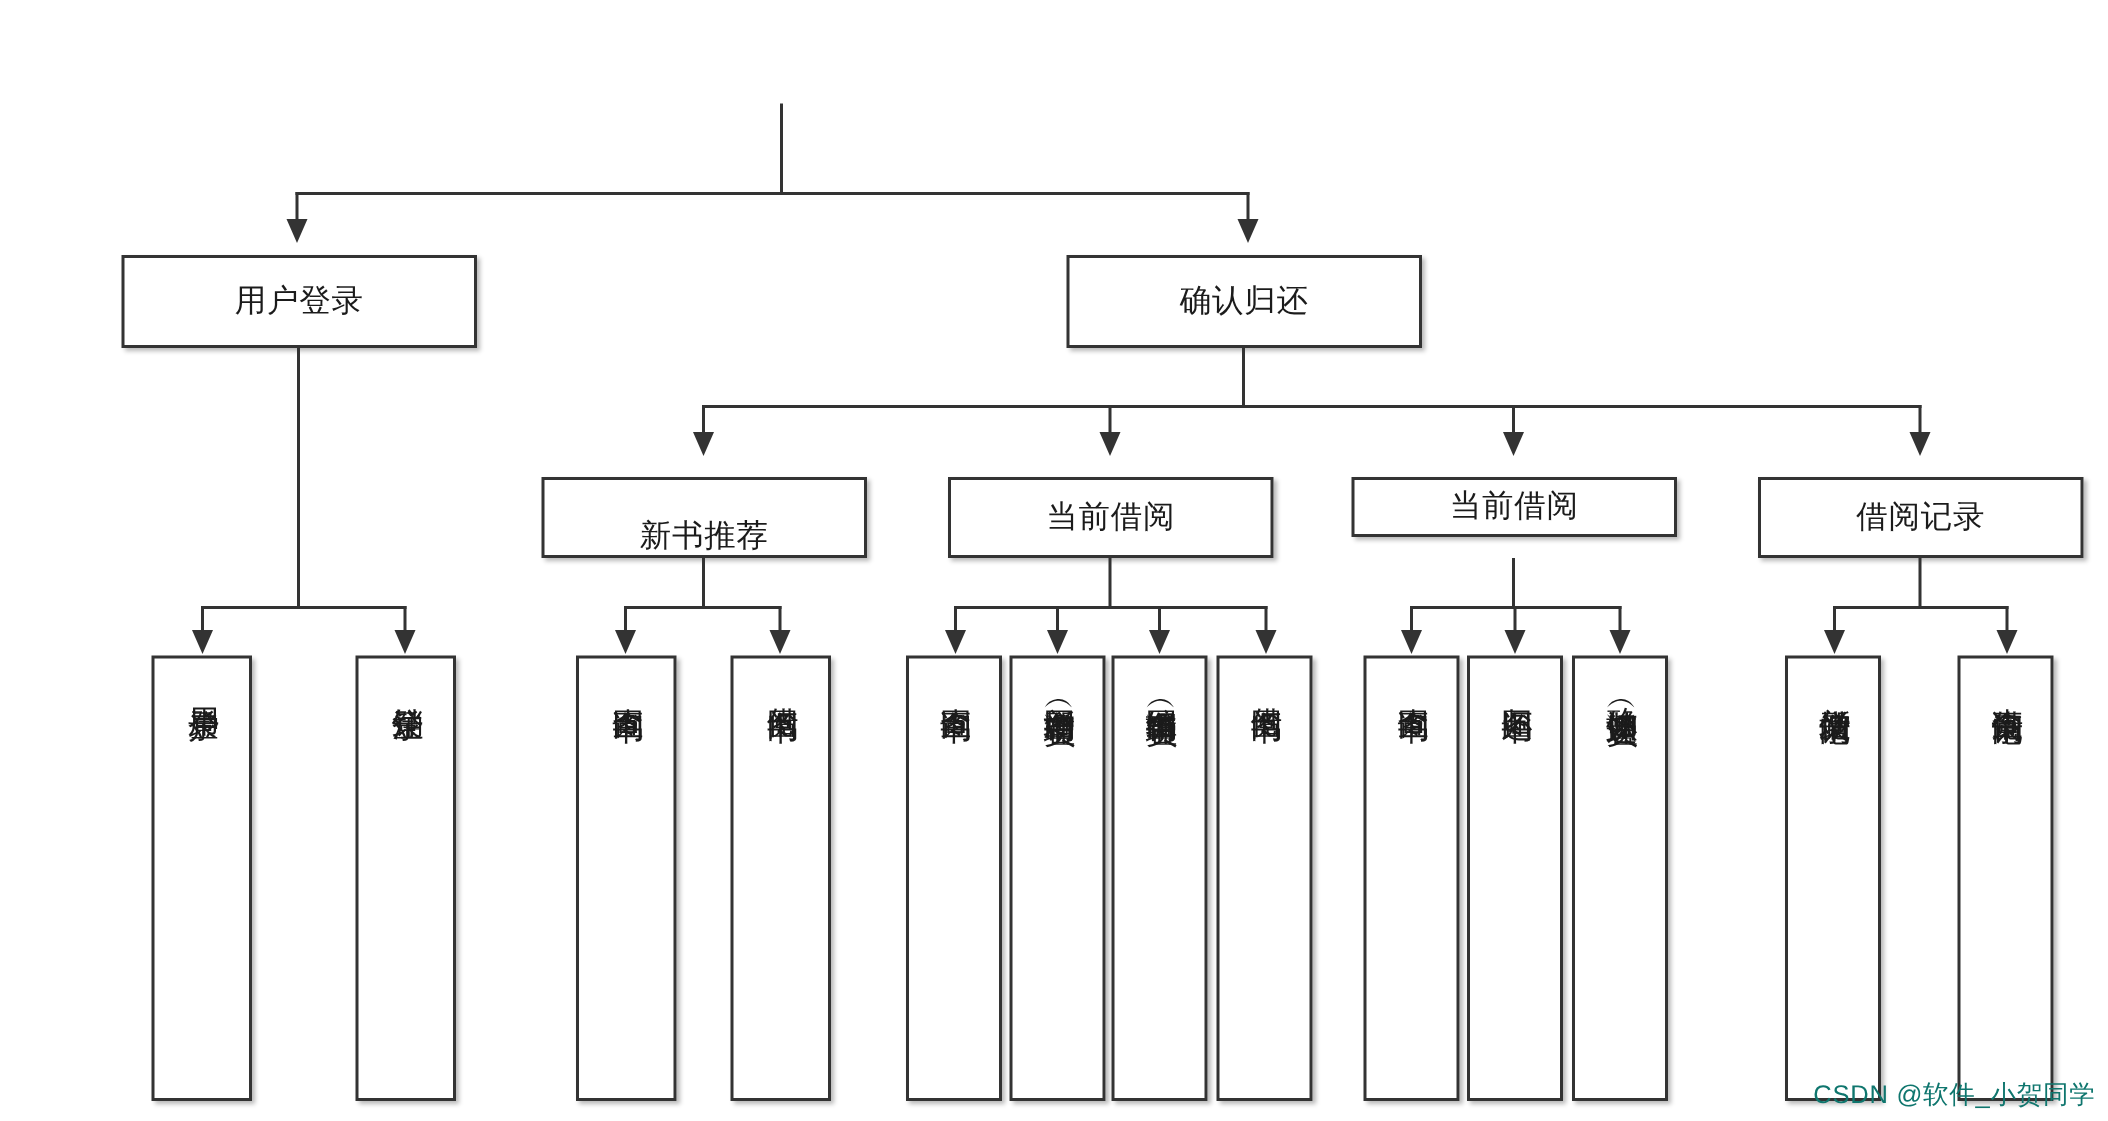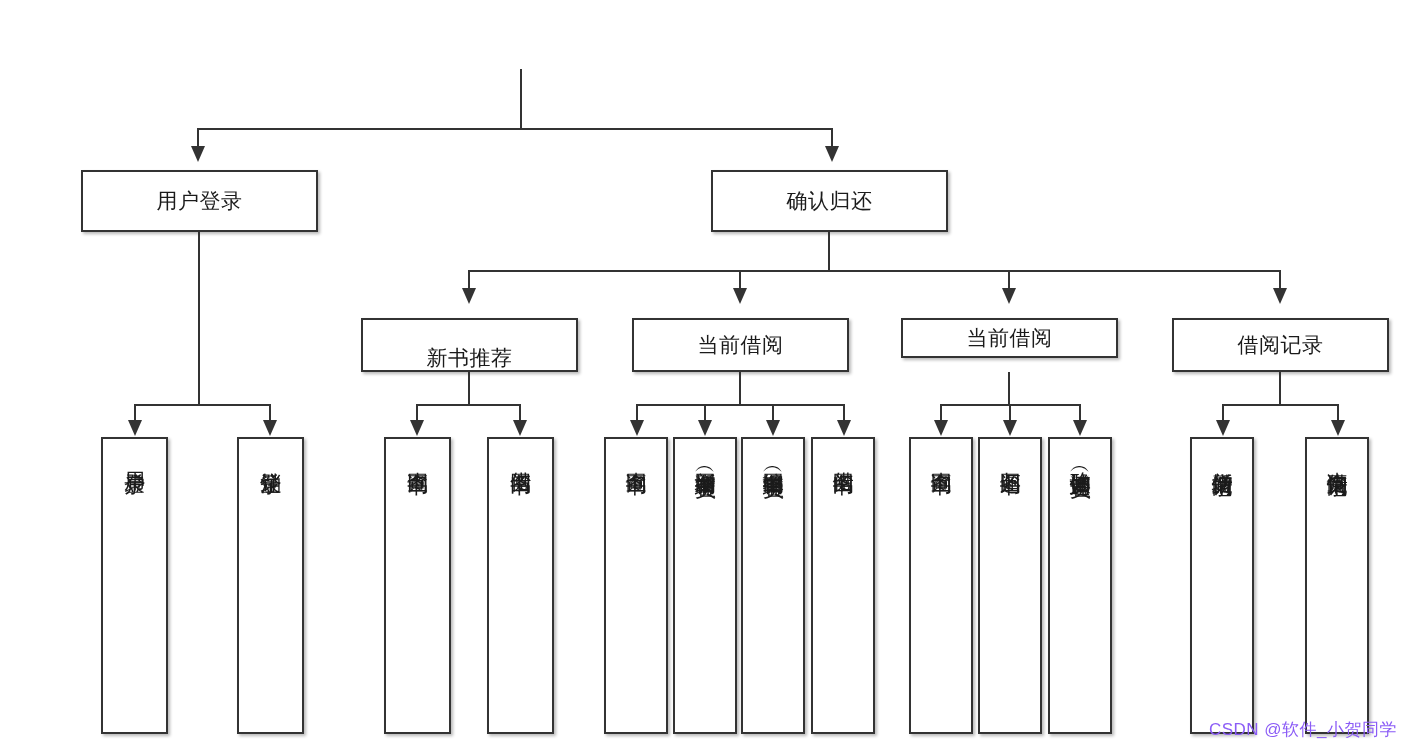--- a/index.html
+++ b/index.html
@@ -72,21 +72,21 @@
     border-right: 7px solid transparent;
     border-top: 16px solid #333333;
   }
 
   
   #watermark {
     position: absolute;
     right: 8px;
     bottom: 6px;
     font-size: 17px;
-    color: #8b5cf6;
+    color: #0f766e;
     white-space: nowrap;
     letter-spacing: 0.5px;
   }
 </style>
 </head>
 <body>
 
 <div id="canvas">
 
 

